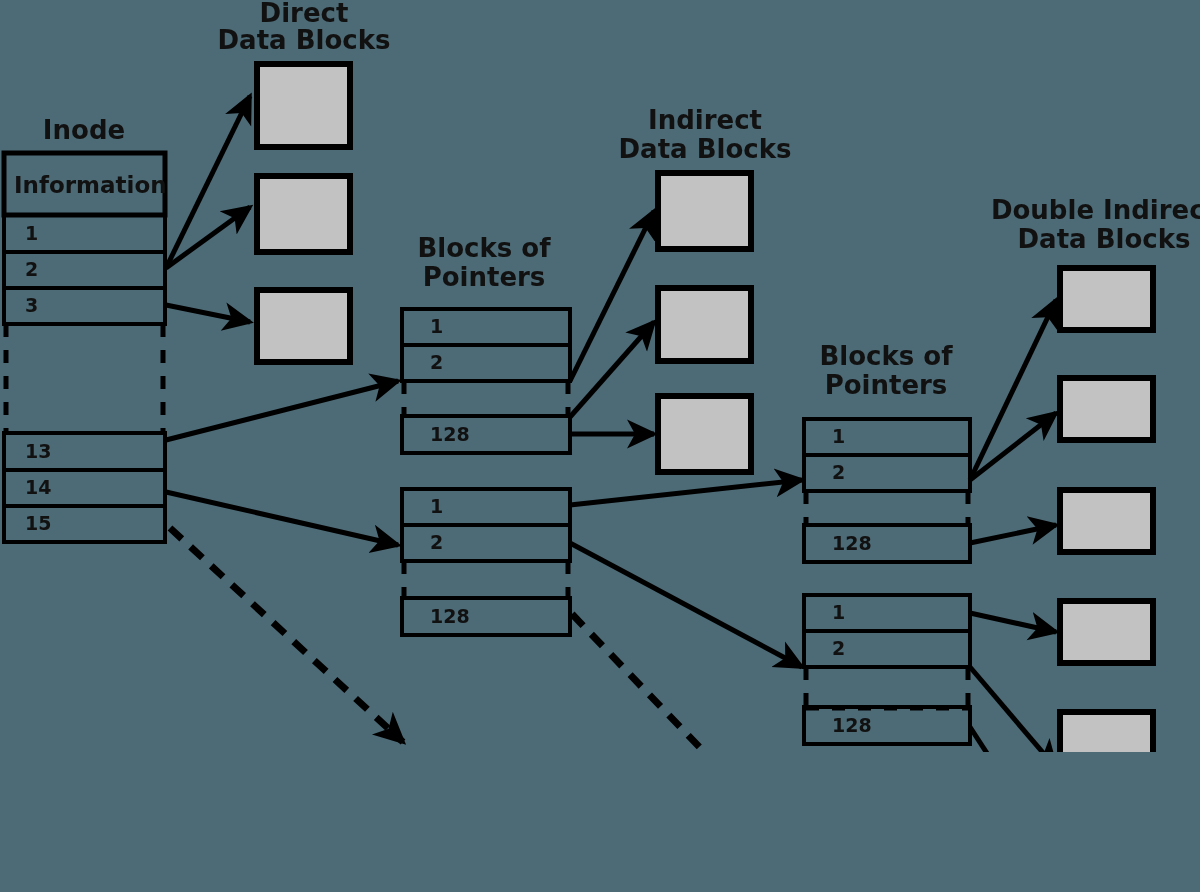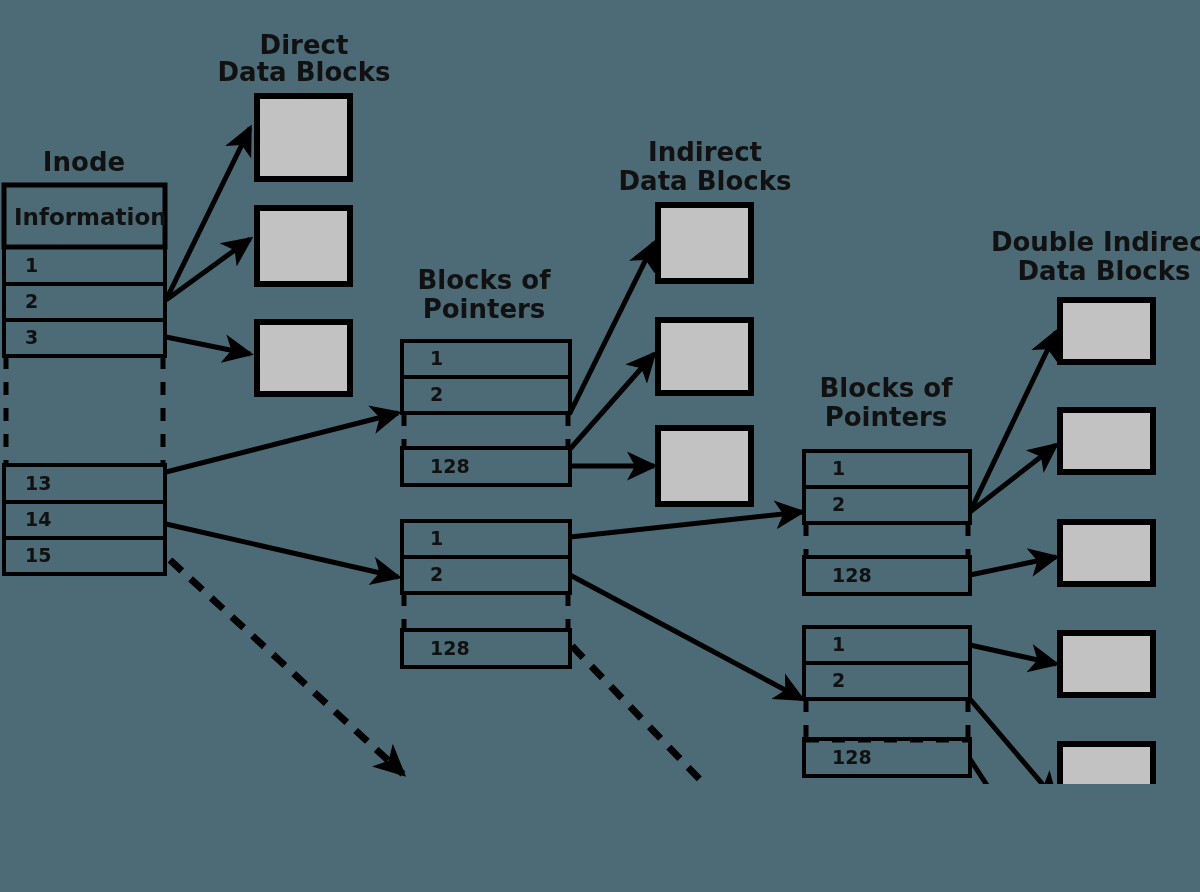--- a/index.html
+++ b/index.html
@@ -7,21 +7,20 @@
     padding: 0;
     background: #4d6b76;
   }
   #stage {
     position: relative;
     width: 1200px;
     height: 752px;
     background: #4d6b76;
     font-family: "DejaVu Sans", sans-serif;
     overflow: hidden;
-    margin-top: 32px;
   }
   svg.layer {
     position: absolute;
     top: 0; left: 0;
     width: 1200px;
     height: 892px;
   }
   .title-text {
     font-family: "DejaVu Sans", sans-serif;
     font-size: 26px;

